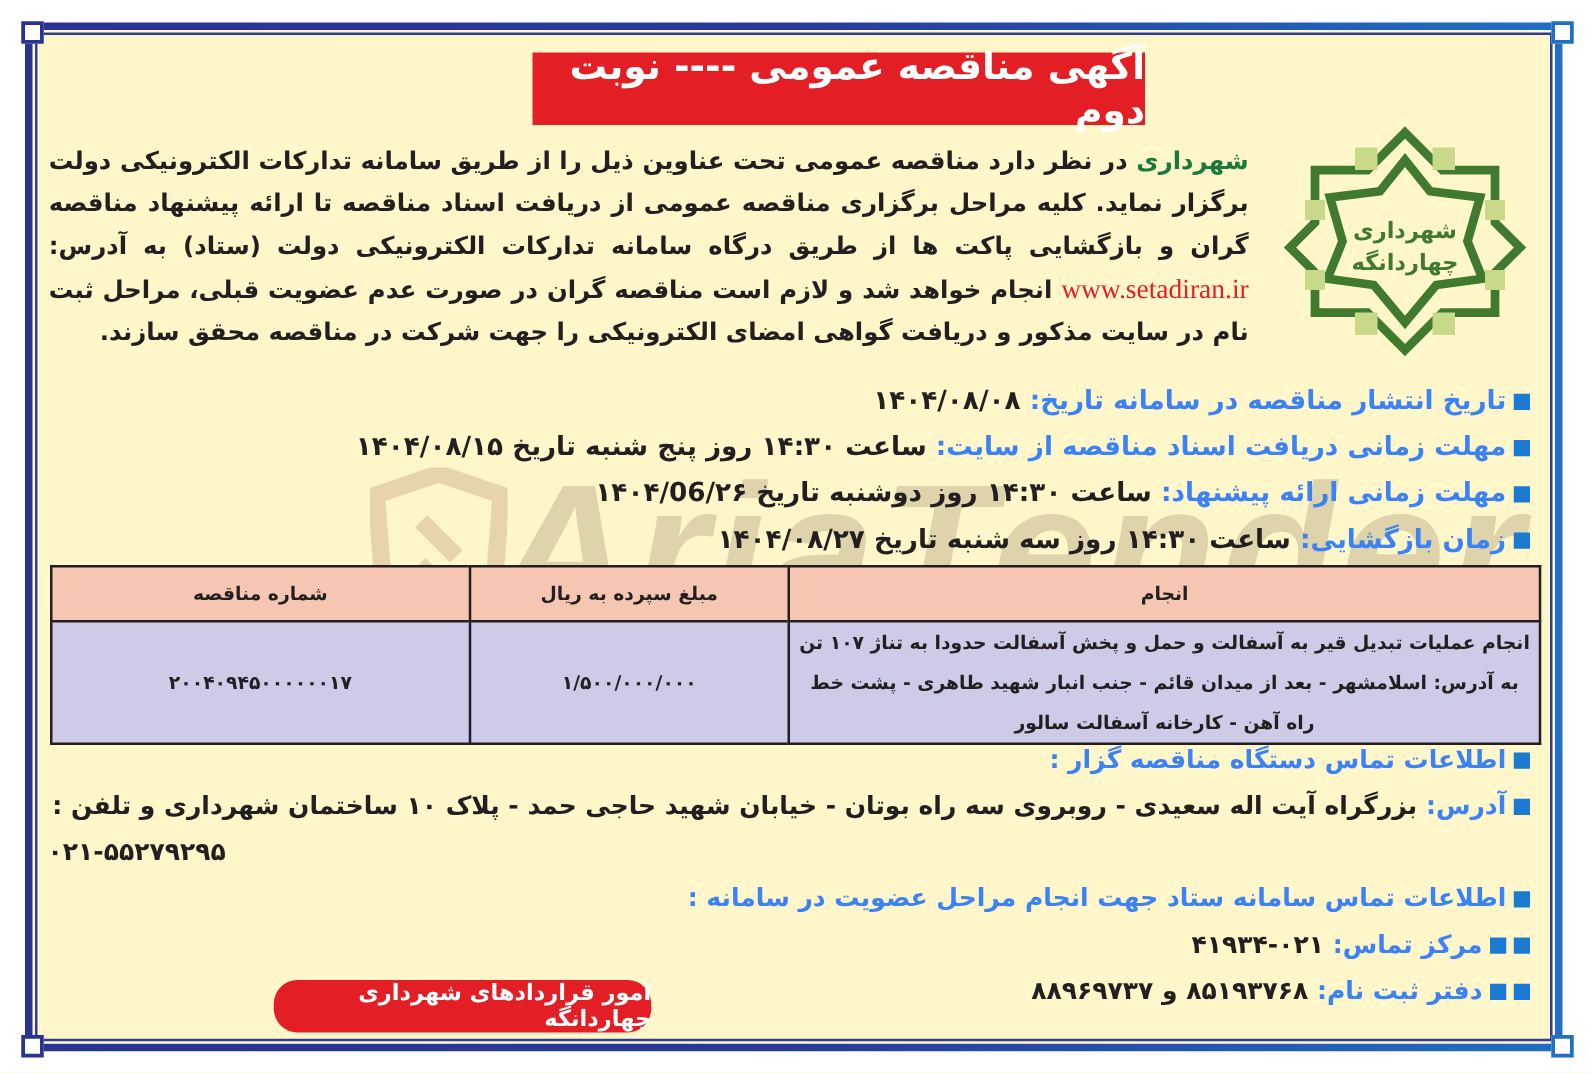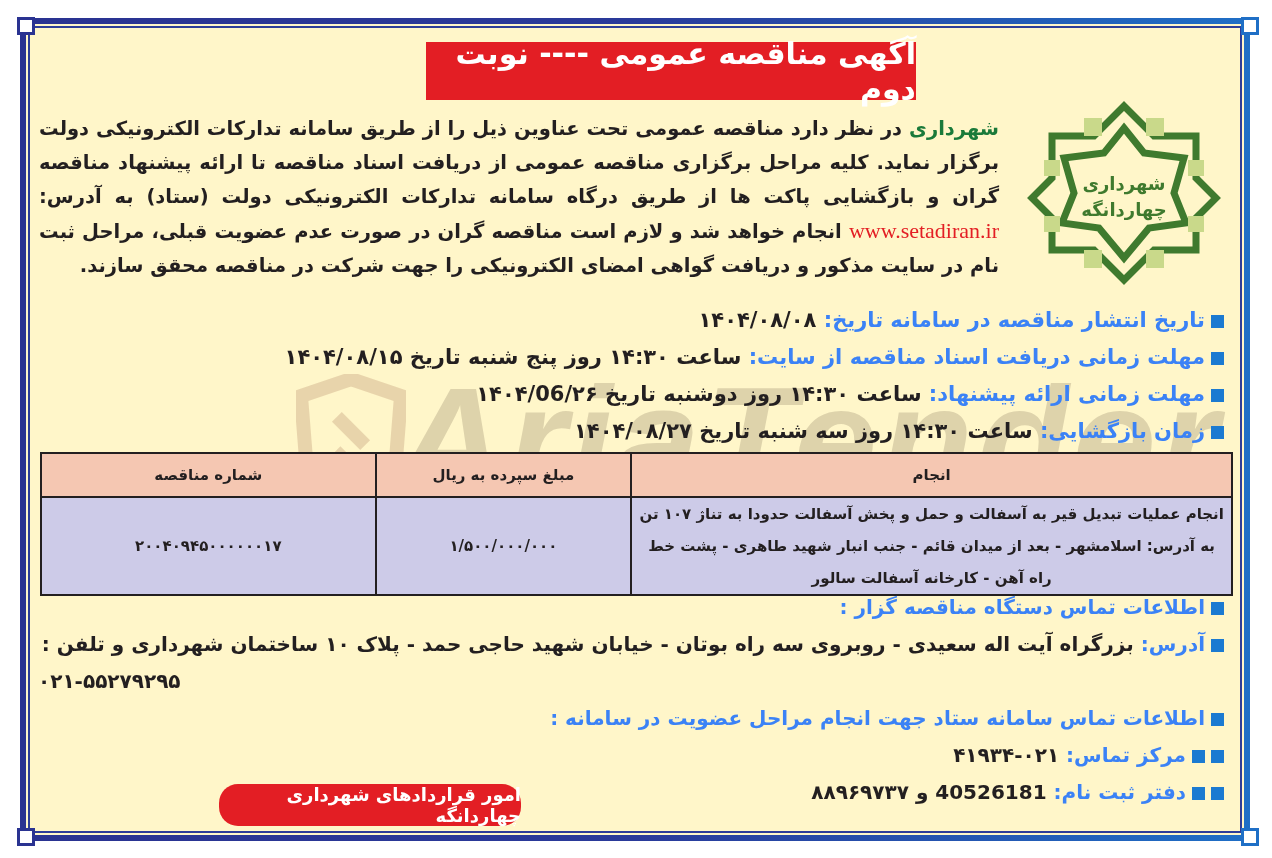--- a/index.html
+++ b/index.html
@@ -176,18 +176,18 @@
       <span class="bullet"></span><span class="red">آدرس:</span><span> بزرگراه آیت اله سعیدی - روبروی سه راه بوتان - خیابان شهید حاجی حمد - پلاک ۱۰ ساختمان شهرداری و تلفن :</span>
     </div>
     <div class="phone-line">۰۲۱-۵۵۲۷۹۲۹۵</div>
     <div>
       <span class="bullet"></span><span class="red">اطلاعات تماس سامانه ستاد جهت انجام مراحل عضویت در سامانه :</span>
     </div>
     <div>
       <span class="bullet"></span><span class="bullet"></span><span class="red">مرکز تماس:</span><span> ۰۲۱-۴۱۹۳۴</span>
     </div>
     <div>
-      <span class="bullet"></span><span class="bullet"></span><span class="red">دفتر ثبت نام:</span><span> 40526181 و ۸۸۹۶۹۷۳۷</span>
+      <span class="bullet"></span><span class="bullet"></span><span class="red">دفتر ثبت نام:</span><span> ۸۵۱۹۳۷۶۸ و ۸۸۹۶۹۷۳۷</span>
     </div>
   </div>
 
   <div class="footer-badge">امور قراردادهای شهرداری چهاردانگه</div>
 </div>
 
 </body></html>

